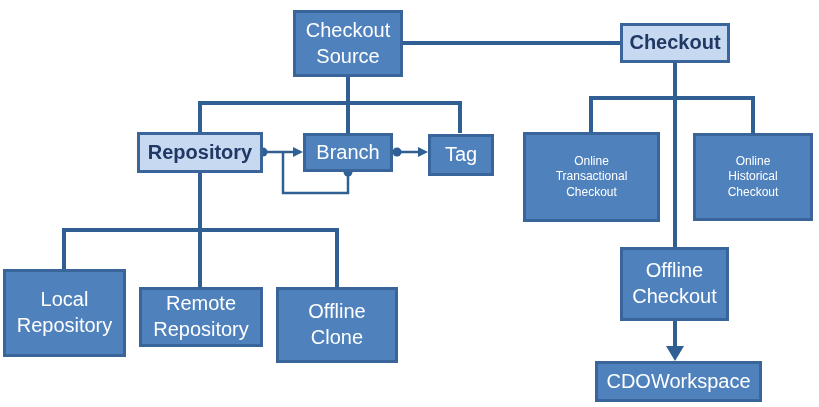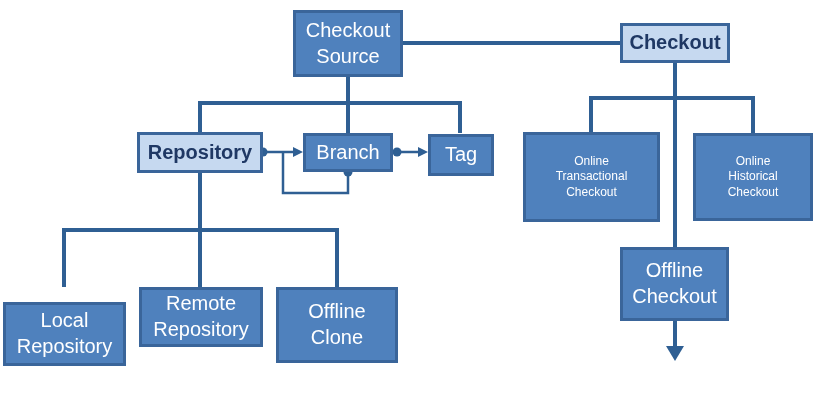--- a/index.html
+++ b/index.html
@@ -85,22 +85,23 @@
 Transactional
 Checkout</div>
 
   <div class="node small" style="left:693px;top:133px;width:120px;height:88px">Online
 Historical
 Checkout</div>
 
   <div class="node" style="left:620px;top:247px;width:109px;height:74px">Offline
 Checkout</div>
 
+  <div class="node" style="left:595px;top:361px;width:167px;height:41px">CDOWorkspace</div>
 
-  <div class="node" style="left:3px;top:302px;width:123px;height:64px">Local
+  <div class="node" style="left:3px;top:269px;width:123px;height:88px">Local
 Repository</div>
 
   <div class="node" style="left:139px;top:287px;width:124px;height:60px">Remote
 Repository</div>
 
   <div class="node" style="left:276px;top:287px;width:122px;height:76px">Offline
 Clone</div>
 
 </div>
 

